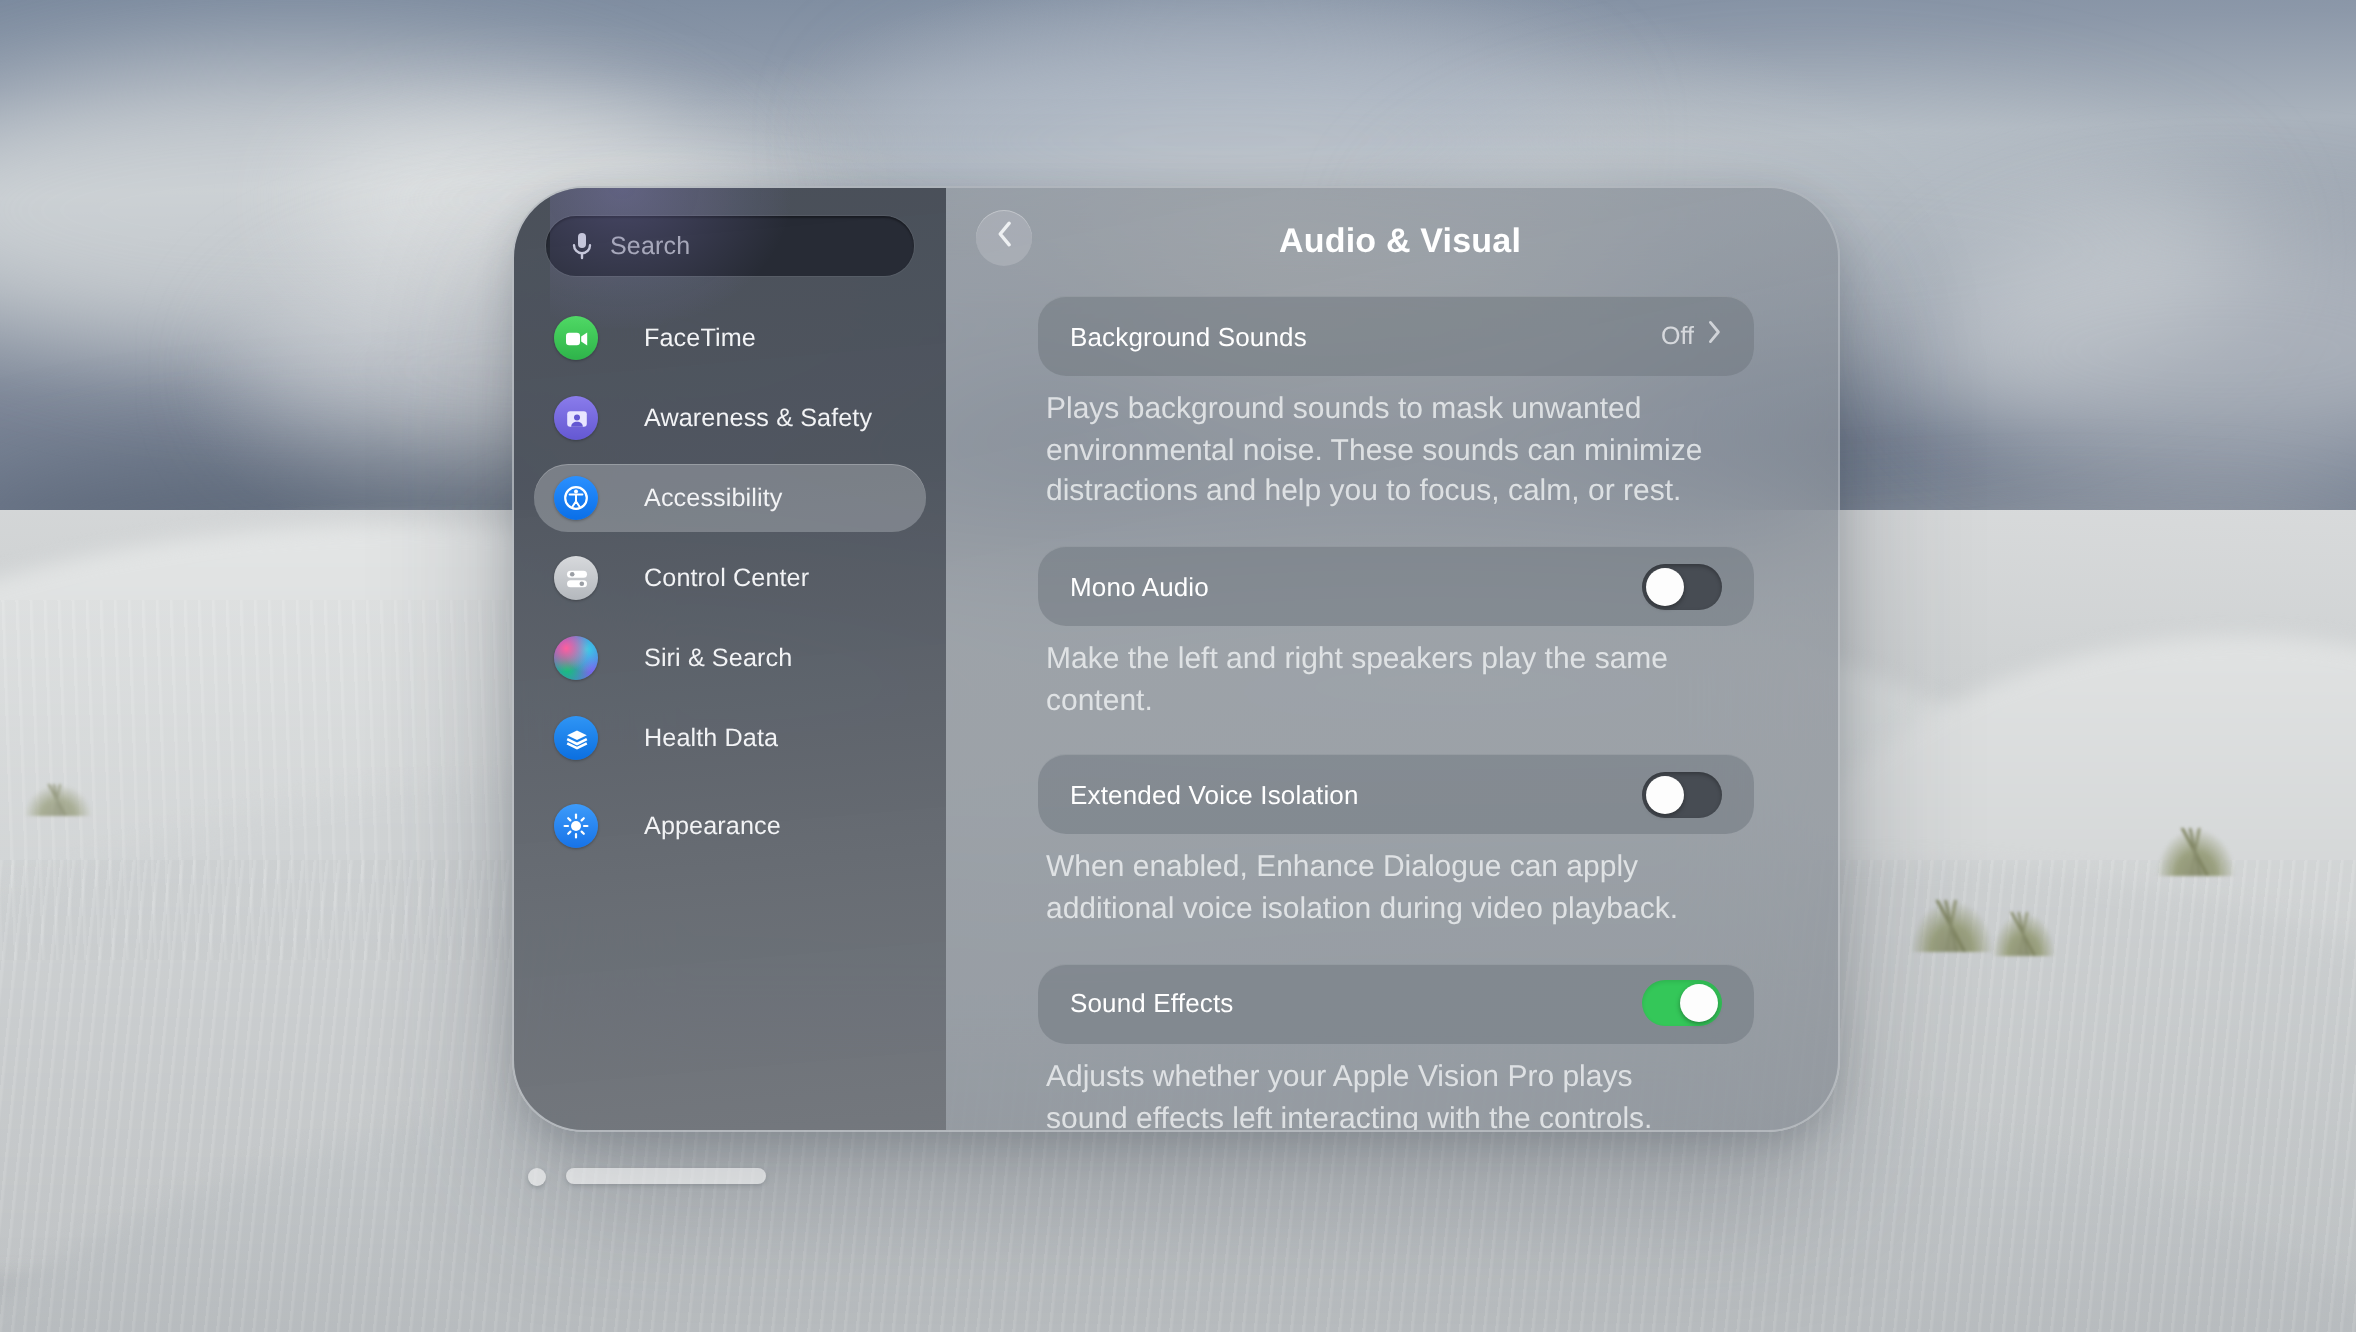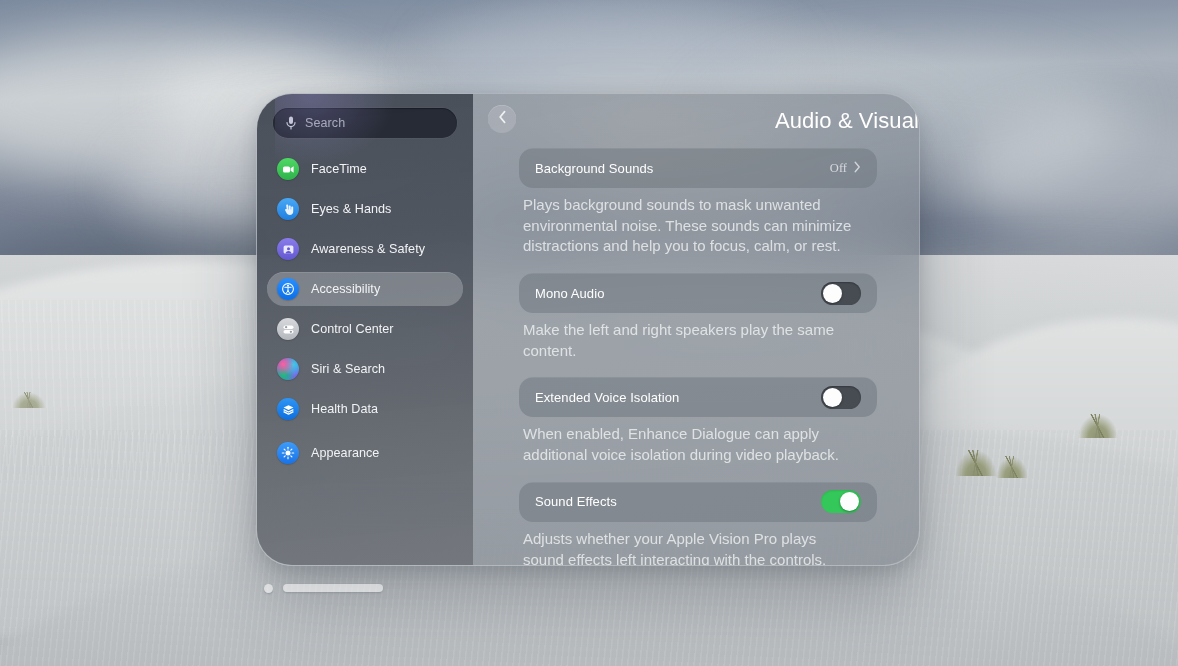--- a/index.html
+++ b/index.html
@@ -194,21 +194,21 @@
     color: rgba(222,224,230,0.72);
     letter-spacing: 0.1px;
   }
 
   .sidebar-list {
     margin-top: 14px;
     padding: 0 10px;
   }
   .side-item {
     position: relative;
-    display: flex; align-items: center; gap: 12px;
+    display: flex; align-items: center; gap: 23px;
     height: 34px;
     padding: 0 10px;
     border-radius: 17px;
     margin-bottom: 6px;
     cursor: pointer;
   }
   .side-item.selected {
     background: rgba(185,190,196,0.40);
     box-shadow: inset 0 0.5px 0 rgba(255,255,255,0.22);
   }
@@ -245,23 +245,23 @@
     left: 15px; top: 11px;
     width: 28px; height: 28px;
     border-radius: 50%;
     background: rgba(190,194,199,0.42);
     box-shadow: inset 0 0.5px 0 rgba(255,255,255,0.30);
     display: flex; align-items: center; justify-content: center;
     cursor: pointer;
   }
   .page-title {
     width: 100%;
-    text-align: right;
-    font-size: 22px;
-    font-weight: normal;
+    text-align: center;
+    font-size: 17px;
+    font-weight: bold;
     color: #ffffff;
     letter-spacing: 0.1px;
     padding-left: 8px;
   }
 
   .scroll-area {
     padding: 0 42px 0 46px;
   }
   .section-title {
     font-size: 12.5px;
@@ -286,21 +286,20 @@
     font-size: 13px;
     color: #ffffff;
     letter-spacing: 0.08px;
   }
   .row-right {
     display: flex; align-items: center; gap: 7px;
   }
   .row-value {
     font-size: 12.5px;
     color: rgba(236,238,240,0.80);
-    font-family: Liberation Serif, serif;
   }
 
   
   .switch {
     position: relative;
     width: 40px; height: 23px;
     border-radius: 12px;
     flex: 0 0 40px;
     cursor: pointer;
     transition: background .15s;
@@ -410,28 +409,20 @@
             <span class="side-icon" style="background:linear-gradient(180deg,#4fd964,#2eb34a);">
               <svg width="13" height="13" viewBox="0 0 13 13">
                 <rect x="1" y="3.4" width="7" height="6.2" rx="1.6" fill="#fff"></rect>
                 <path d="M8.6 5.2 L11.6 3.3 V9.7 L8.6 7.8 Z" fill="#fff"></path>
               </svg>
             </span>
             <span class="side-label">FaceTime</span>
           </div>
 
 
-          <div class="side-item">
-            <span class="side-icon" style="background:linear-gradient(180deg,#49a8f5,#1f7fe0);">
-              <svg width="13" height="13" viewBox="0 0 13 13">
-                <path d="M4.2 2.4c0-.6.5-1 1-1s1 .4 1 1v4.1h.5V3.4c0-.6.4-1 1-1s1 .4 1 1v3.1h.5V4.6c0-.6.4-1 1-1s1 .4 1 1v4.1c0 1.9-1.4 3.2-3.3 3.2-1.8 0-3.1-.8-3.6-2.3L3.1 7.3c-.2-.6.1-1.1.7-1.3.4-.1.7 0 .9.3z" fill="#e8f2ff"></path>
-              </svg>
-            </span>
-            <span class="side-label">Eyes &amp; Hands</span>
-          </div>
 
           <div class="side-item">
             <span class="side-icon" style="background:linear-gradient(180deg,#8a7ceb,#6458d2);">
               <svg width="13" height="13" viewBox="0 0 13 13">
                 <rect x="1.6" y="2.6" width="9.8" height="7.8" rx="1.5" fill="#e9e6ff"></rect>
                 <circle cx="6.5" cy="5.7" r="1.5" fill="#6458d2"></circle>
                 <path d="M3.6 10.4c0-1.6 1.3-2.5 2.9-2.5s2.9.9 2.9 2.5z" fill="#6458d2"></path>
               </svg>
             </span>
             <span class="side-label">Awareness &amp; Safety</span>

